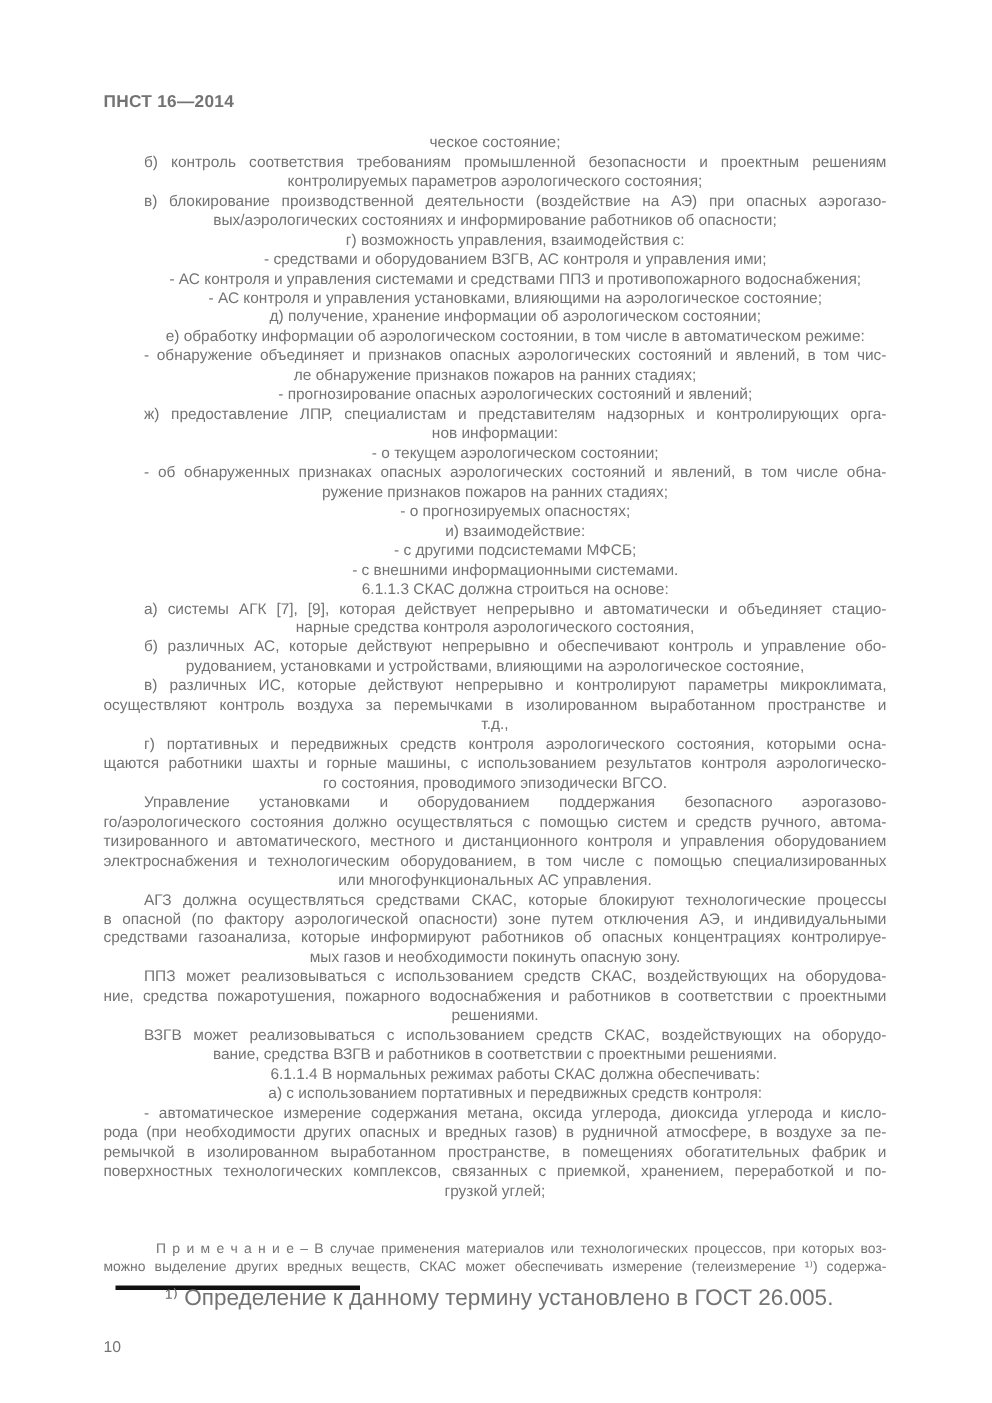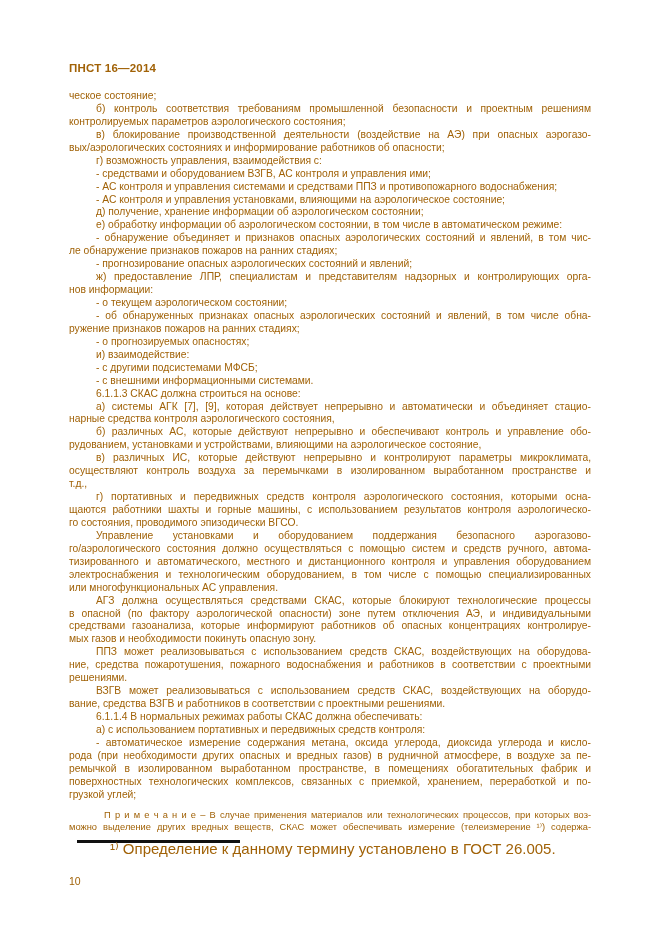--- a/index.html
+++ b/index.html
@@ -3,51 +3,51 @@
 <meta charset="utf-8">
 <style>
   html, body { margin: 0; padding: 0; background: #ffffff; }
   .page {
     position: relative;
     width: 661px;
     height: 935px;
     background: #ffffff;
     overflow: hidden;
     font-family: "Liberation Sans", "DejaVu Sans", sans-serif;
-    color: #a16207;
+    color: #737373;
   }
   .content {
     position: absolute;
     left: 69px;
     top: 62px;
     width: 522px;
   }
   .doc-header {
     font-size: 11.5px;
     font-weight: bold;
     line-height: 13px;
     letter-spacing: 0.2px;
     margin-bottom: 15px;
   }
   .body-block {
     font-size: 10.3px;
     line-height: 12.93px;
   }
   .line {
     white-space: nowrap;
-    text-align: left;
+    text-align: center;
   }
   .line.ind { padding-left: 27px; }
   .line.just {
     text-align: justify;
     text-align-last: justify;
     text-justify: inter-word;
   }
   .note-block {
-    margin-top: 7px;
+    margin-top: 24px;
     font-size: 9.3px;
     line-height: 12.3px;
   }
   .note-block .line.ind { padding-left: 35px; }
   .footnote-rule {
     margin-top: 7px;
     margin-left: 8px;
     width: 163px;
     height: 3px;
     background: #111111;

